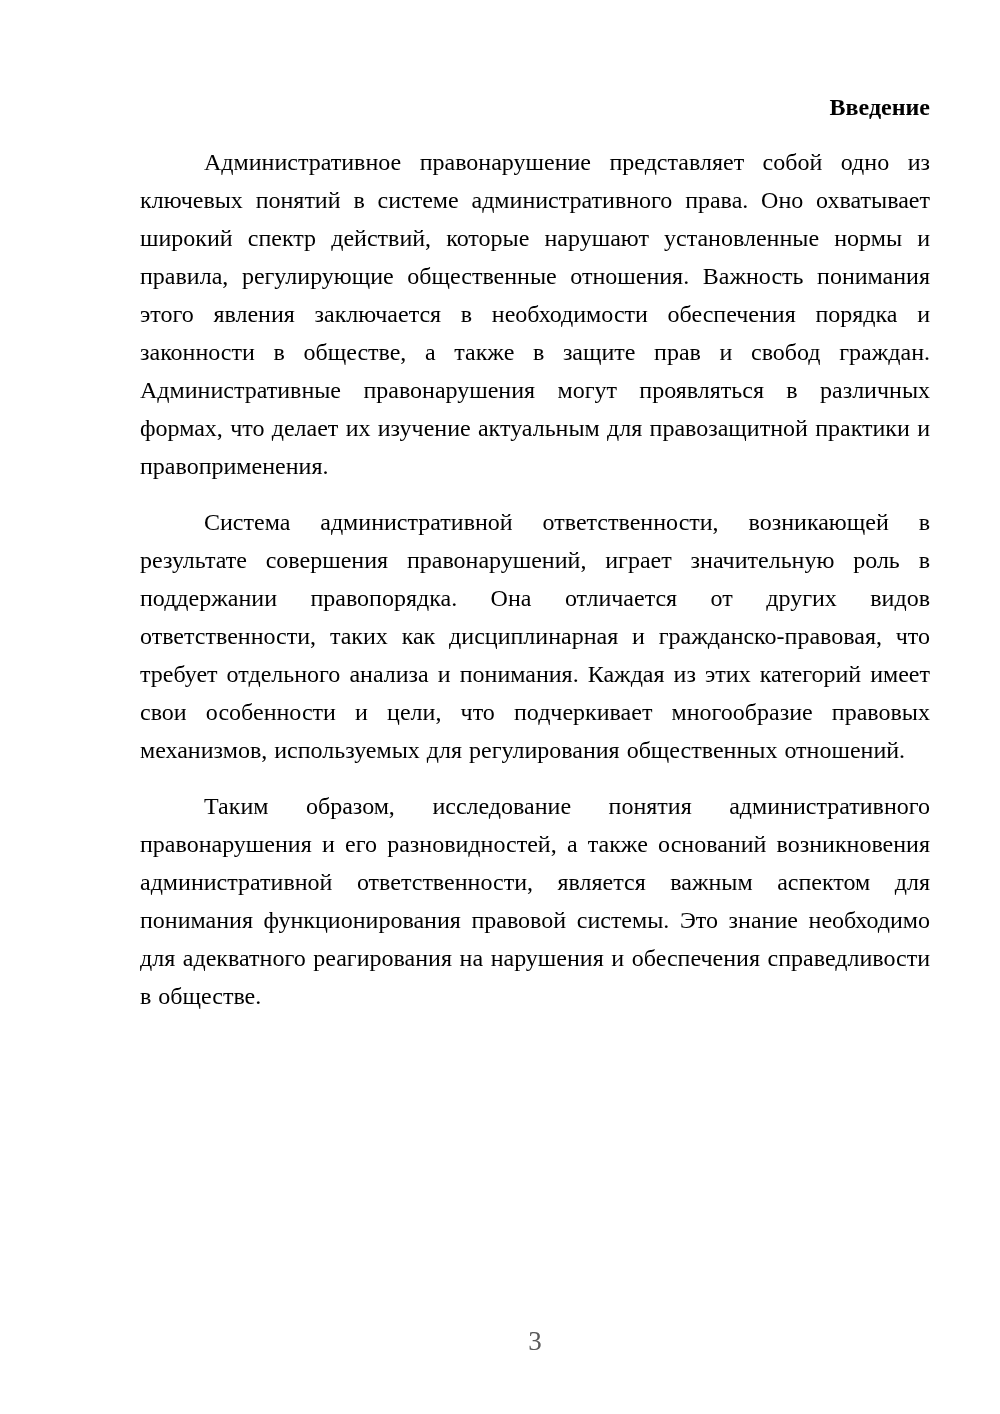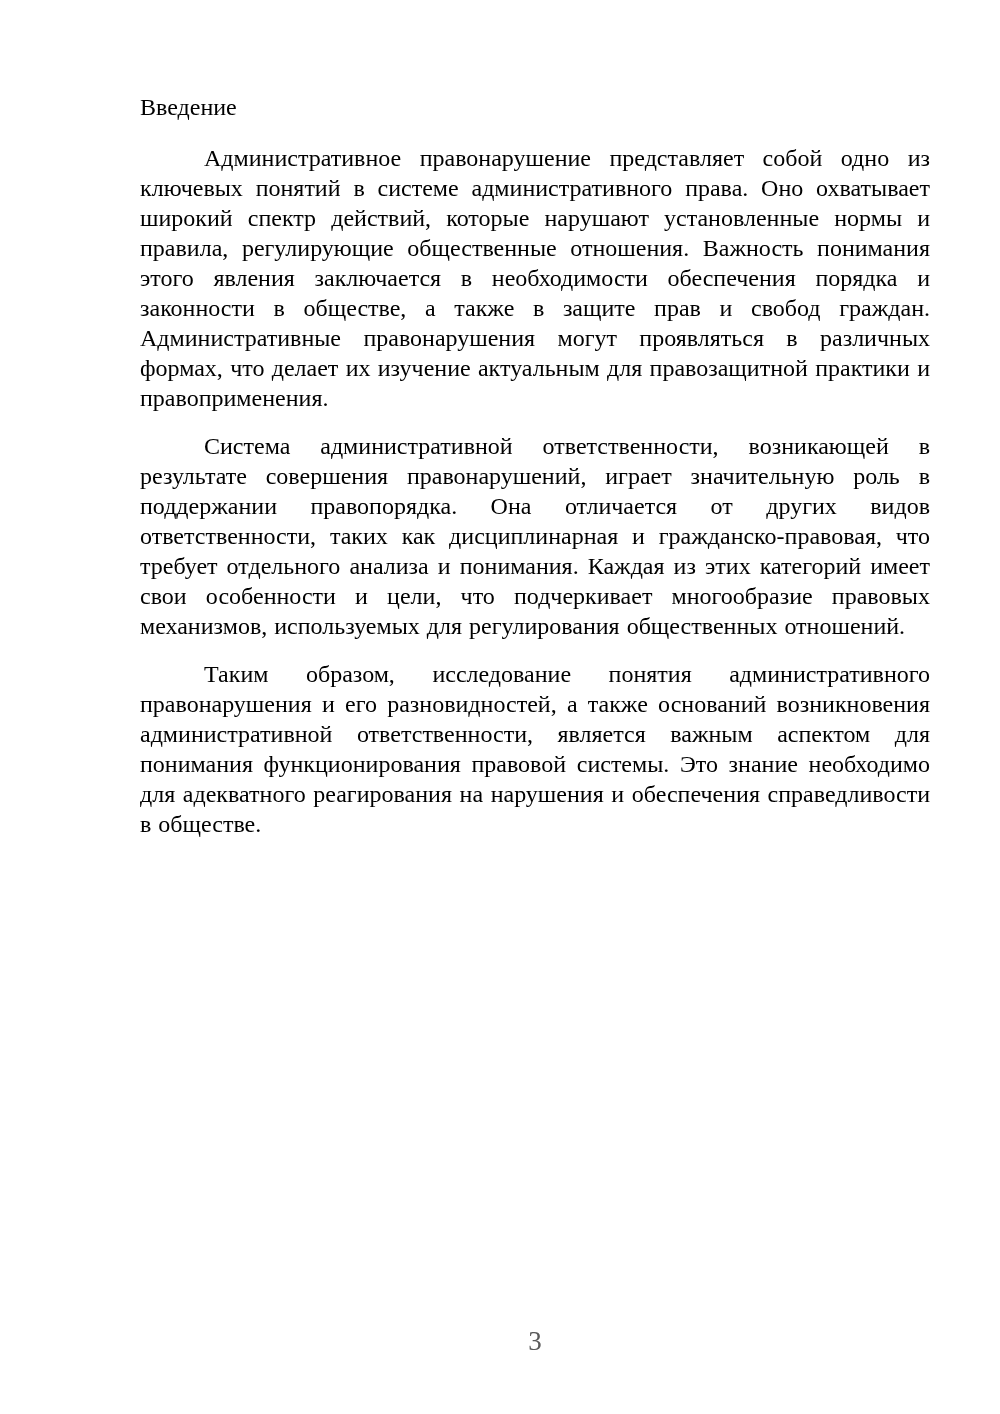--- a/index.html
+++ b/index.html
@@ -24,29 +24,29 @@
     background: #ffffff;
   }
   .content {
     position: absolute;
     left: 140px;
     top: 0;
     width: 790px;
   }
   .doc-title {
     font-size: 24px;
-    font-weight: normal;
-    text-align: left;
+    font-weight: bold;
+    text-align: right;
     line-height: 35.3px;
     margin: 90px 0 0 0;
     padding: 0;
   }
   p.body-para {
     font-size: 24px;
-    line-height: 30px;
+    line-height: 38px;
     text-align: justify;
     text-indent: 64px;
     margin: 18px 0 0 0;
     padding: 0;
     word-spacing: 1px;
   }
   .page-number {
     position: absolute;
     top: 1326px;
     left: 140px;

